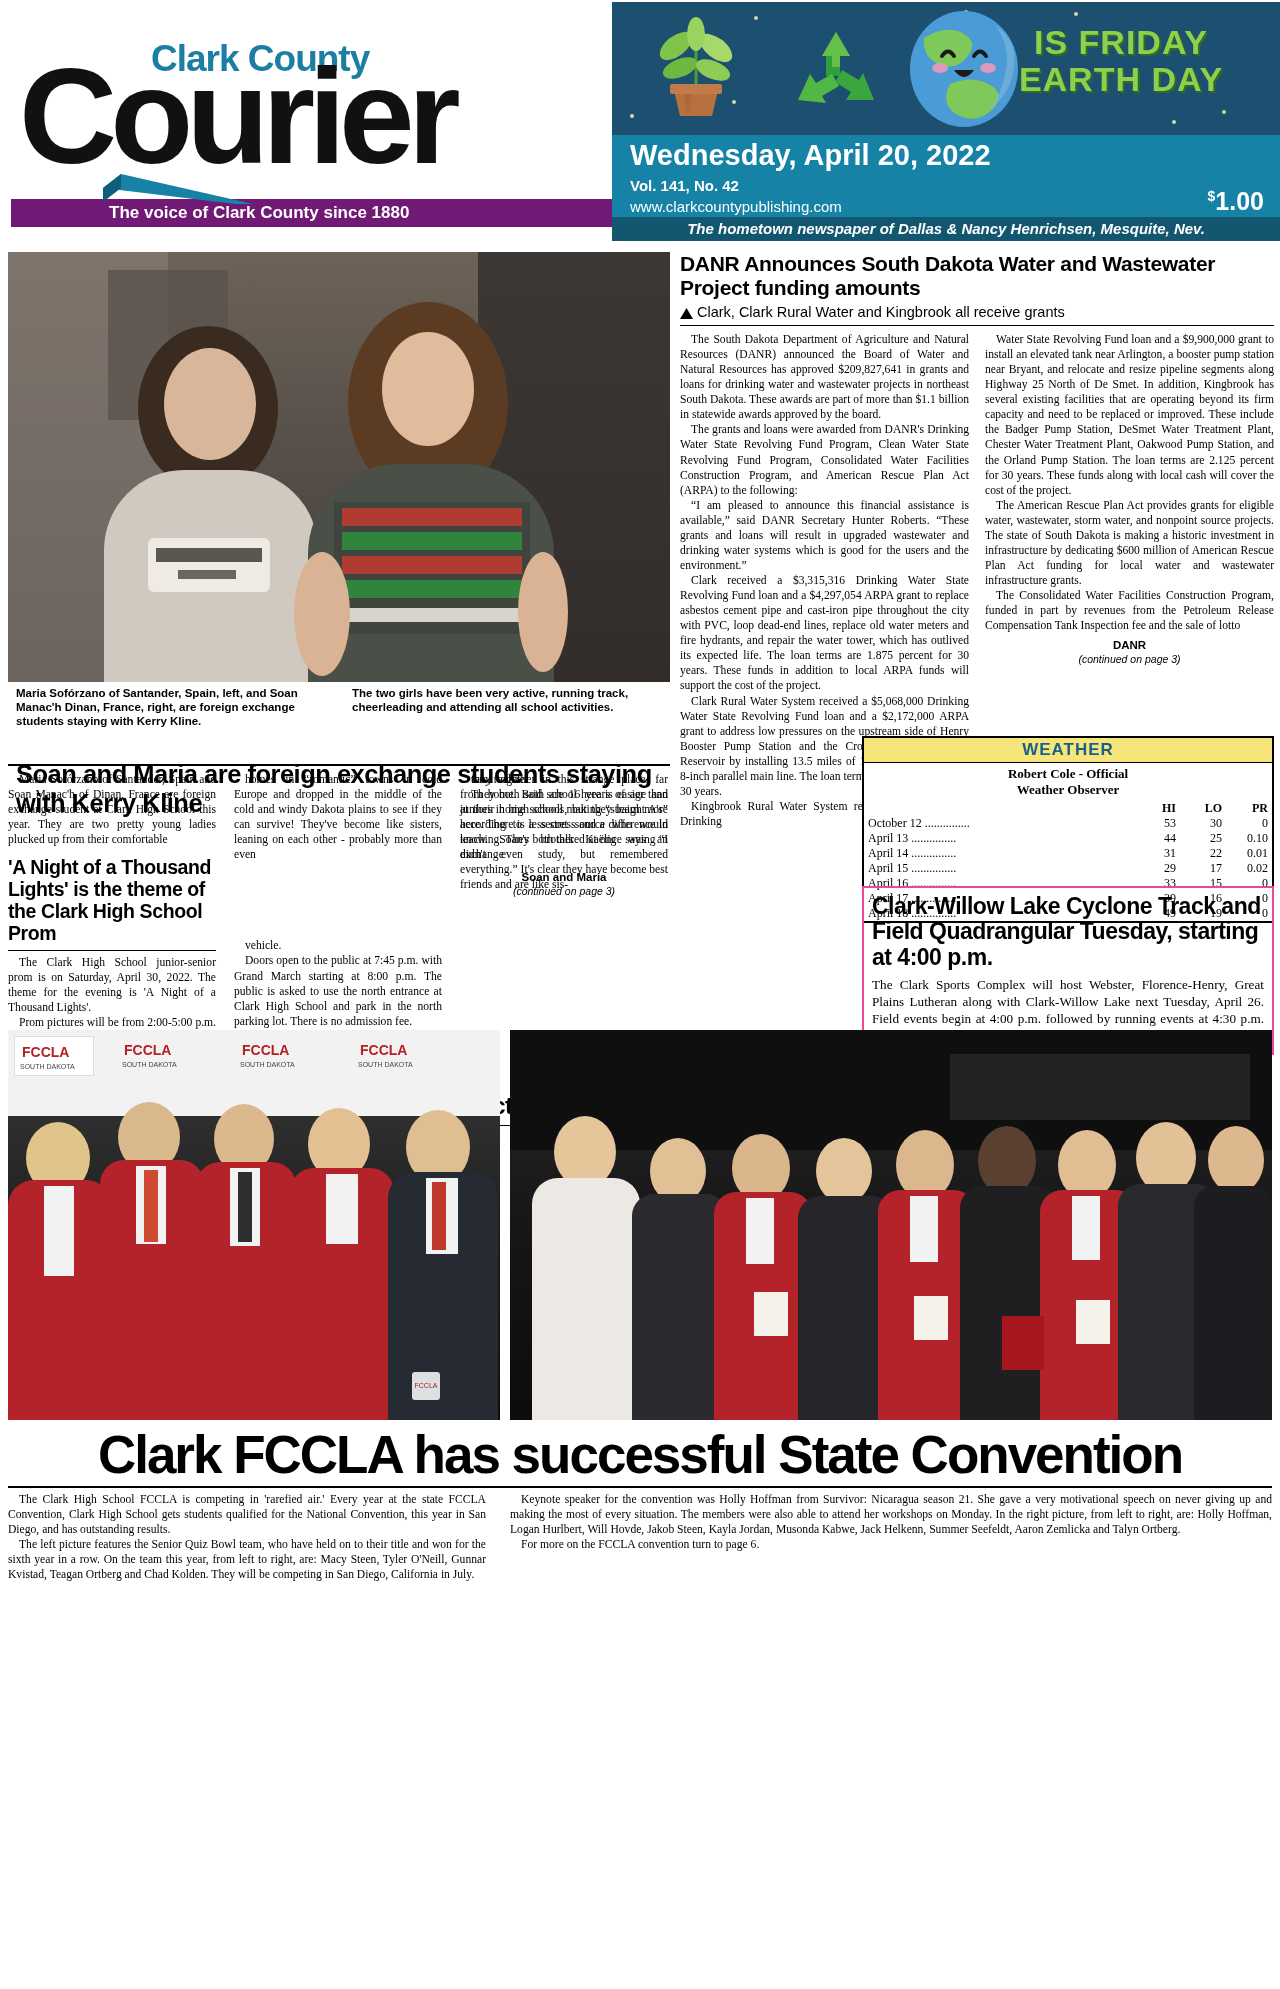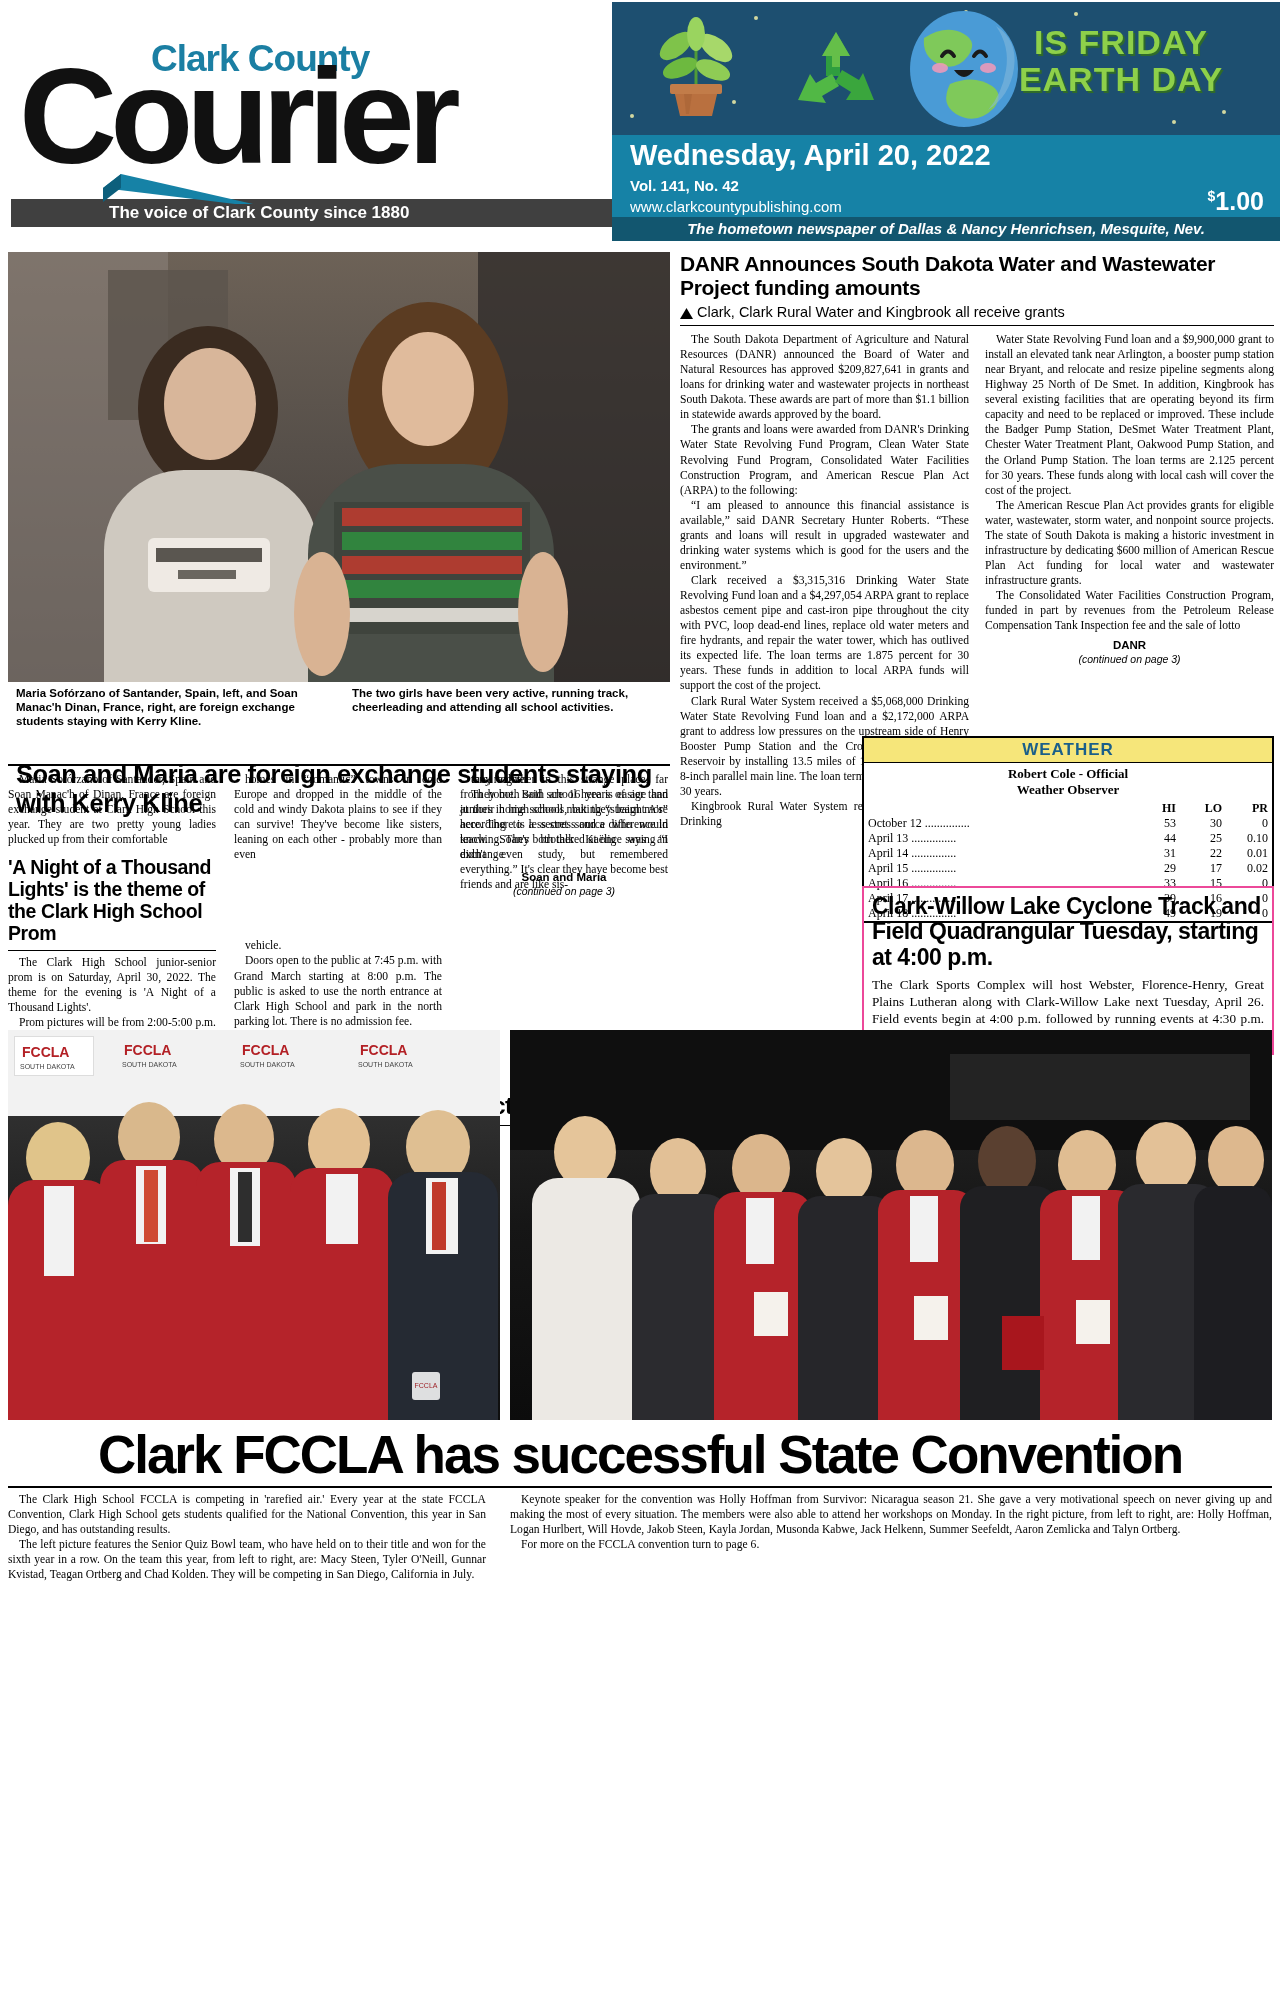--- a/index.html
+++ b/index.html
@@ -29,21 +29,21 @@
     font-weight:bold; font-size:136px; line-height:1;
     letter-spacing:-7px; color:#111;
     z-index:3;
   }
   .mast-swoosh {
     position:absolute; left:92px; top:158px;
     width:150px; height:46px; z-index:2;
   }
   .mast-tagbar {
     position:absolute; left:0; top:199px; width:660px; height:28px;
-    background:#404040;
+    background:#701a75;
   }
   .mast-tagbar span {
     position:absolute; left:98px; top:4px;
     font-family:"Liberation Sans", sans-serif;
     font-weight:bold; font-size:17px; color:#ffffff;
   }
 
   .mast-right { position:absolute; left:612px; top:0; width:668px; height:252px; }
   .earthbanner {
     position:absolute; left:0; top:2px; width:668px; height:133px;

